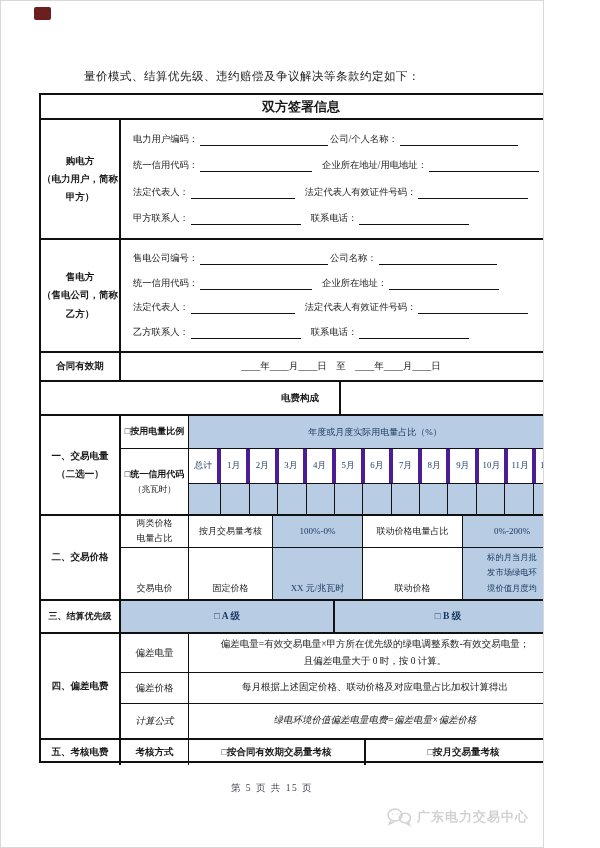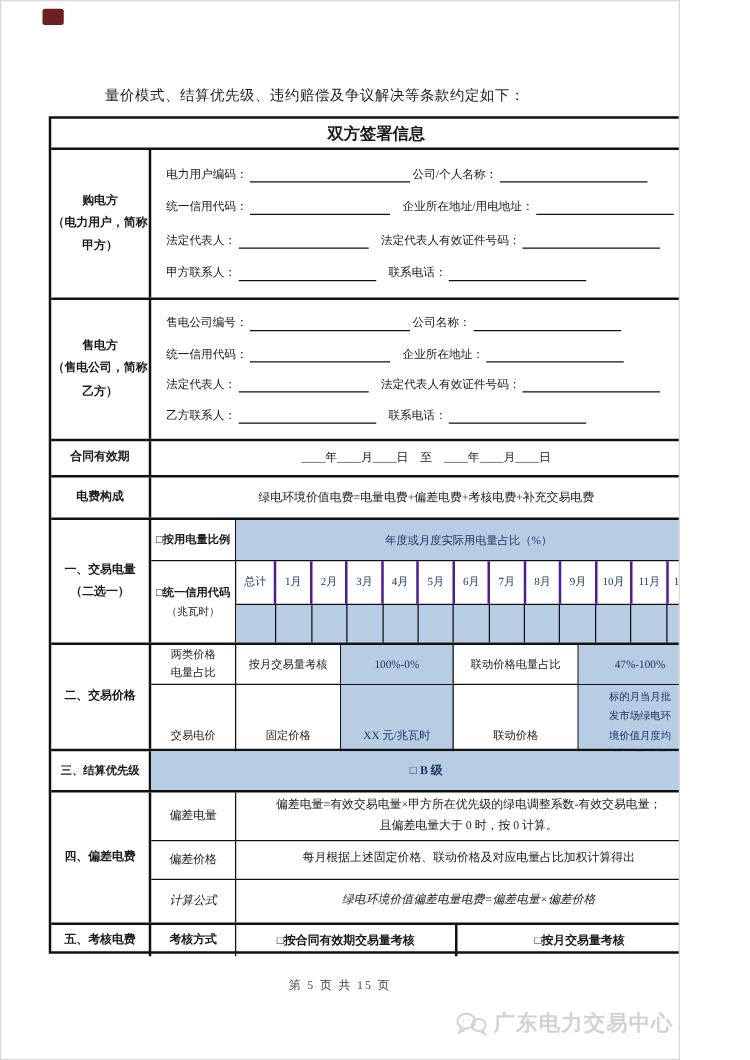--- a/index.html
+++ b/index.html
@@ -65,21 +65,21 @@
   .volume-row { height: 100px; }
   .vol-sub1 { height: 33px; border-bottom: 1px solid #111; display: flex; }
   .vol-sub2 { flex: 1; display: flex; }
   .blue { background: var(--blue, #b8cce4); color: var(--navy, #17365d); }
   .opt-label { font-weight: bold; font-size: 9px; }
   .opt-unit { font-size: 8.5px; font-weight: normal; }
   .months-grid { flex: 1; display: flex; flex-direction: column; min-width: 0; }
   .month-hrow { height: 35px; display: flex; border-bottom: 1px solid #111; }
   .month-drow { flex: 1; display: flex; }
   .mcell {
-    flex: 1; min-width: 0; border-right: 2px solid #4c1d95;
+    flex: 1; min-width: 0; border-right: 4px solid #4c1d95;
     display: flex; align-items: center; justify-content: center;
     font-size: 8.8px; color: var(--navy, #17365d);
   }
   .mcell:first-child { flex: 1.15; }
   .mcell:last-child { border-right: none; }
   .dcell { flex: 1; min-width: 0; border-right: 1px solid #111; }
   .dcell:first-child { flex: 1.15; }
   .dcell:last-child { border-right: none; }
 
   
@@ -108,23 +108,23 @@
   .assess-row { height: 27px; }
   .assess-opt1 { width: 177px; border-right: 2px solid #111; font-weight: bold; }
   .assess-opt2 { flex: 1; font-weight: bold; }
   .assess-opt1, .assess-opt2 { display: flex; align-items: center; justify-content: center; }
 
   .footer {
     position: absolute; left: 0; right: 0; top: 781px;
     text-align: center; font-size: 9.5px; color: #42424e; letter-spacing: 1.5px;
   }
   .logo {
-    position: absolute; right: 4px; top: 806px;
+    position: absolute; right: 14px; top: 806px;
     display: flex; align-items: center; gap: 5px;
-    color: #d2d2d2; font-size: 17px; letter-spacing: 1px; font-weight: bold;
+    color: #d2d2d2; font-size: 13px; letter-spacing: 1px; font-weight: bold;
   }
   .logo svg { display: block; }
 </style>
 </head>
 <body>
 
 <div class="page">
 
   <div class="corner-mark"></div>
 
@@ -204,21 +204,20 @@
       </div>
     </div>
 
     <div class="trow validity-row">
       <div class="label-col">合同有效期</div>
       <div class="cell grow validity-value">____年____月____日    至    ____年____月____日</div>
     </div>
 
     <div class="trow composition-row">
       <div class="label-col">电费构成</div>
-      <div class="cell grow">绿电环境价值电费=电量电费+偏差电费+考核电费+补充交易电费</div>
     </div>
 
     <div class="trow volume-row">
       <div class="label-col">
         <div>一、交易电量</div>
         <div>（二选一）</div>
       </div>
       <div class="vcol">
         <div class="vol-sub1">
           <div class="sub-col opt-label">□按用电量比例</div>
@@ -269,34 +268,35 @@
       <div class="label-col">二、交易价格</div>
       <div class="vcol">
         <div class="price-r1">
           <div class="sub-col" style="font-size:9px">
             <div>两类价格</div>
             <div>电量占比</div>
           </div>
           <div class="pc pc-w84">按月交易量考核</div>
           <div class="pc pc-w90 blue">100%-0%</div>
           <div class="pc pc-w100">联动价格电量占比</div>
-          <div class="pc last blue">47%-100%</div>
+          <div class="pc last blue">0%-200%</div>
         </div>
         <div class="price-r2">
           <div class="sub-col" style="font-size:9px">交易电价</div>
           <div class="pc pc-w84">固定价格</div>
           <div class="pc pc-w90 blue">XX 元/兆瓦时</div>
           <div class="pc pc-w100">联动价格</div>
           <div class="pc last blue small-wrap">标的月当月批发市场绿电环境价值月度均价（元/兆瓦时）</div>
         </div>
       </div>
     </div>
 
     <div class="trow priority-row">
       <div class="label-col" style="font-size:9px">三、结算优先级</div>
+      <div class="prio-a blue">□ A 级</div>
       <div class="prio-b blue">□ B 级</div>
     </div>
 
     <div class="trow dev-row">
       <div class="label-col">四、偏差电费</div>
       <div class="vcol">
         <div class="dev-r dev-r1">
           <div class="sub-col">偏差电量</div>
           <div class="dev-content">
             <div>偏差电量=有效交易电量×甲方所在优先级的绿电调整系数-有效交易电量；</div>

